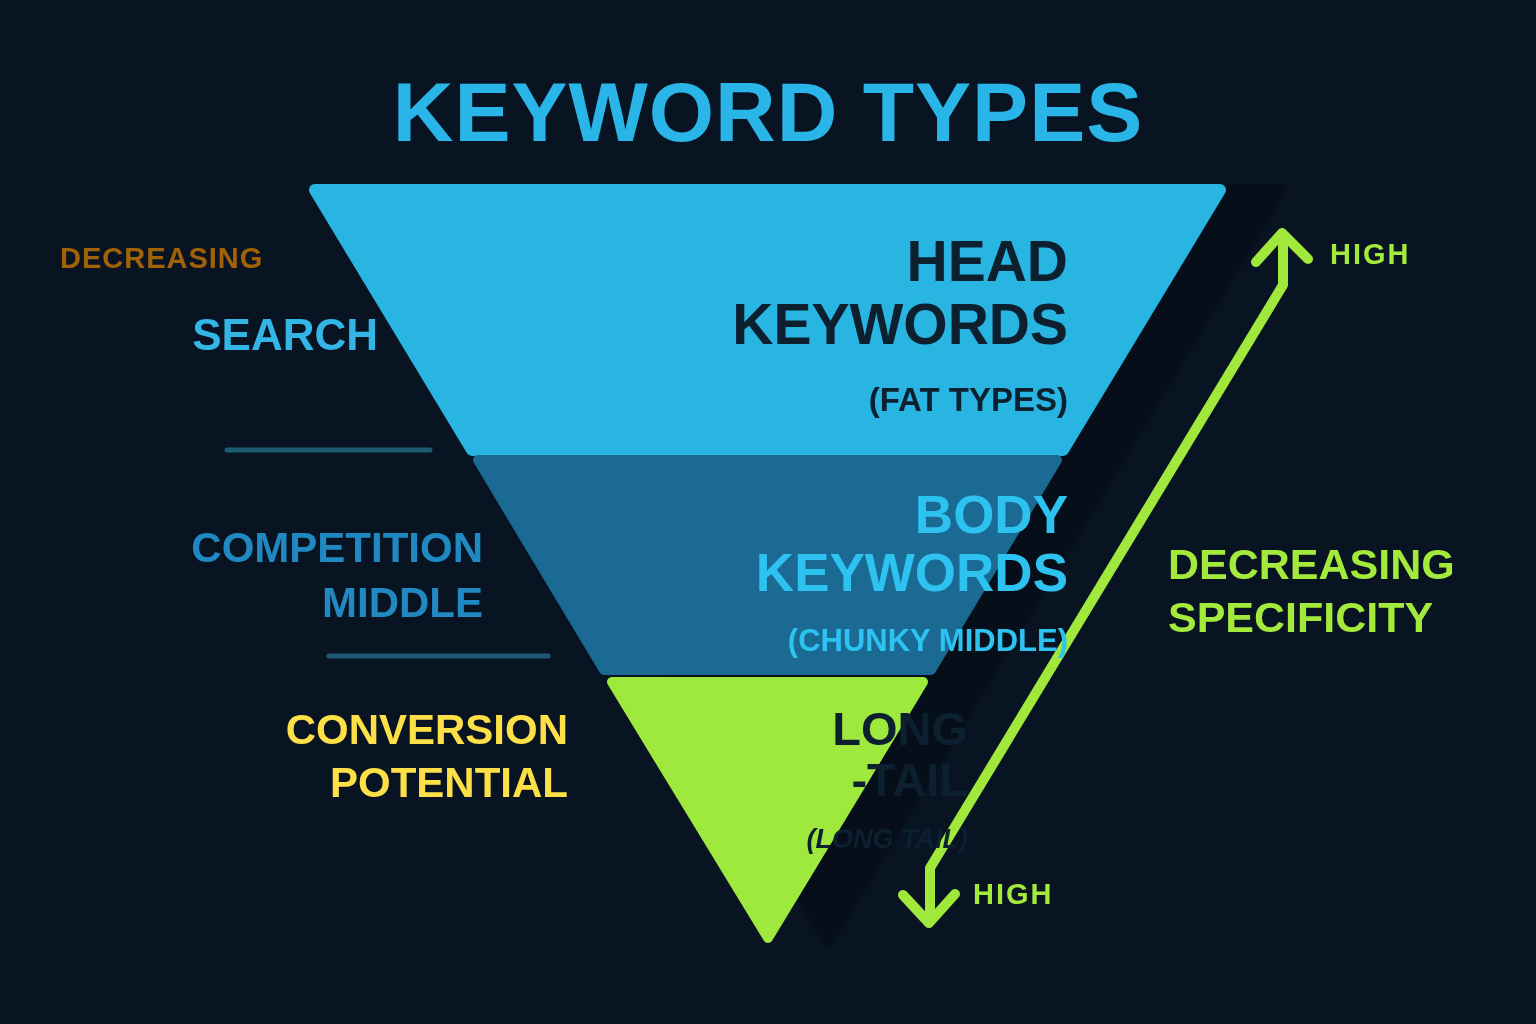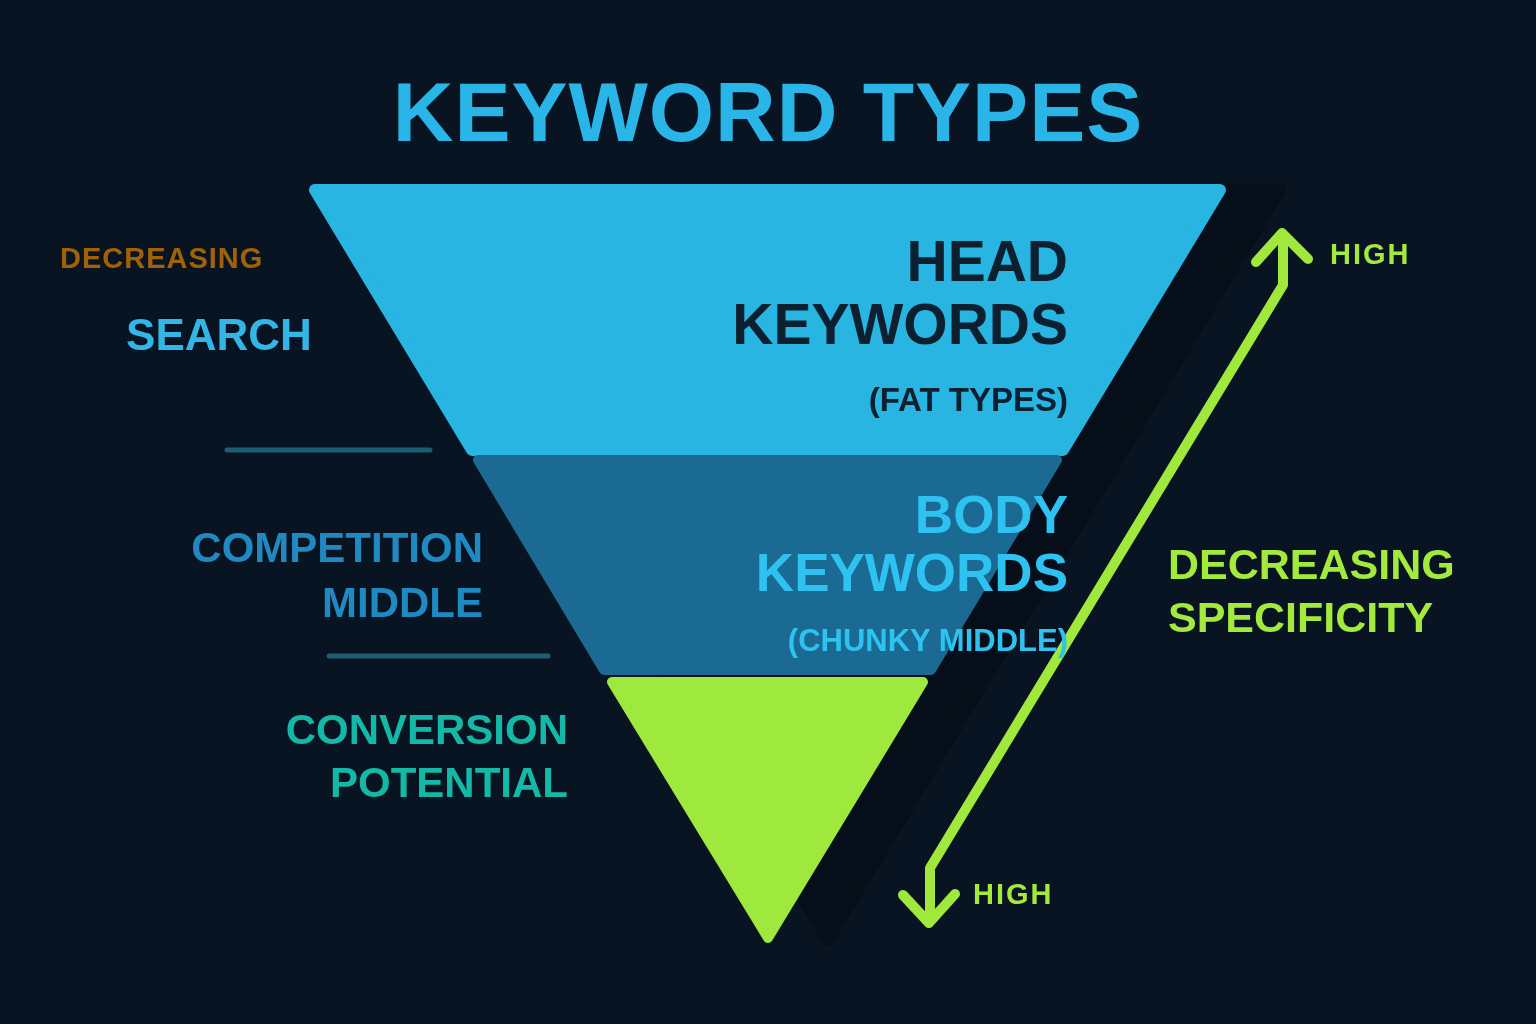--- a/index.html
+++ b/index.html
@@ -9,23 +9,23 @@
     font-family:"Liberation Sans",sans-serif;
     -webkit-font-smoothing:antialiased;
   }
   svg.layer{position:absolute;left:0;top:0;width:1536px;height:1024px;}
   .lbl{position:absolute;font-weight:700;white-space:nowrap;}
   .title{
     left:0;right:0;top:64px;text-align:center;
     font-size:84px;font-weight:800;letter-spacing:1px;color:#2ab5e8;
   }
   .decreasing{left:60px;width:250px;top:242px;text-align:left;font-size:29px;color:#a16207;letter-spacing:1px;}
-  .search-volume{left:60px;width:318px;top:310px;text-align:center;font-size:44px;line-height:50px;color:#33b5e6;}
+  .search-volume{left:60px;width:318px;top:310px;text-align:right;font-size:44px;line-height:50px;color:#33b5e6;}
   .competition{left:60px;width:423px;top:504px;text-align:right;font-size:42px;line-height:55px;color:#2089c2;margin-top:16px;}
-  .conversion{left:60px;width:508px;top:703px;text-align:right;font-size:42px;line-height:53px;color:#14b8a6;}
+  .conversion{left:60px;width:508px;top:703px;text-align:right;font-size:42px;line-height:53px;color:#fde047;}
   .sec-text{position:absolute;text-align:right;font-weight:800;}
   .head-text{left:468px;width:600px;top:230px;font-size:57px;line-height:63px;color:#0c2030;}
   .head-text .sub{font-size:33px;margin-top:12px;font-weight:700;}
   .body-text{left:468px;width:600px;top:486px;font-size:53px;line-height:58px;color:#2dc2f0;}
   .body-text .sub{font-size:31px;margin-top:10px;font-weight:700;}
   .long-text{left:568px;width:400px;top:703px;font-size:47px;line-height:51px;color:#0c2030;}
   .long-text .sub{font-size:27px;margin-top:9px;font-style:italic;font-weight:700;}
   .high-top{left:1330px;top:238px;font-size:29px;color:#a4ea3c;letter-spacing:2px;}
   .high-bottom{left:973px;top:878px;font-size:29px;color:#a4ea3c;letter-spacing:2px;}
   .increasing{left:1168px;top:538px;font-size:43px;line-height:53px;font-weight:800;color:#a4ea3c;}
@@ -74,20 +74,25 @@
     <div>KEYWORDS</div>
     <div class="sub">(FAT TYPES)</div>
   </div>
 
   <div class="sec-text body-text">
     <div>BODY</div>
     <div>KEYWORDS</div>
     <div class="sub">(CHUNKY MIDDLE)</div>
   </div>
 
+  <div class="sec-text long-text">
+    <div>LONG</div>
+    <div>-TAIL</div>
+    <div class="sub">(LONG TAIL)</div>
+  </div>
 
   <div class="lbl high-top">HIGH</div>
 
   <div class="lbl increasing">
     <div>DECREASING</div>
     <div>SPECIFICITY</div>
   </div>
 
   <div class="lbl high-bottom">HIGH</div>
 

